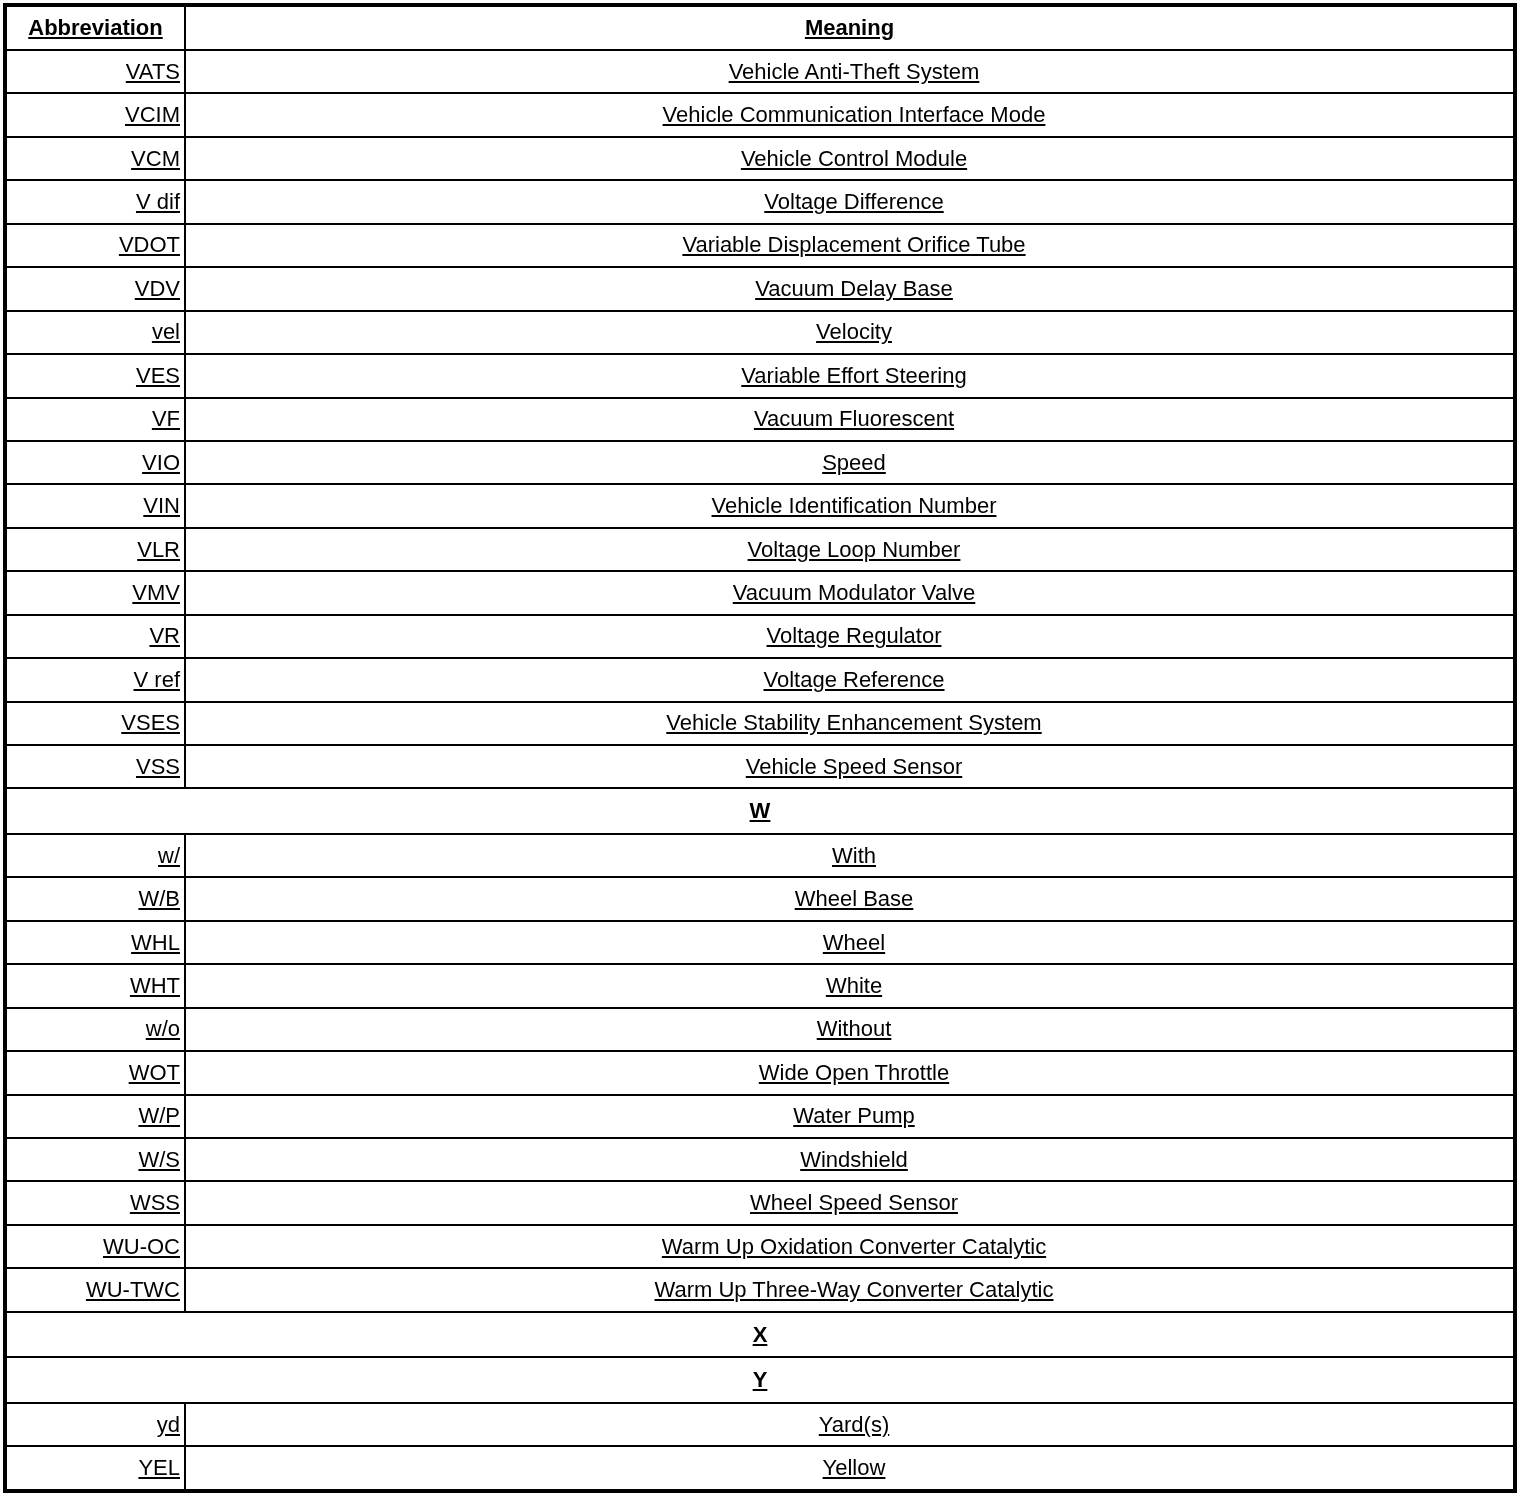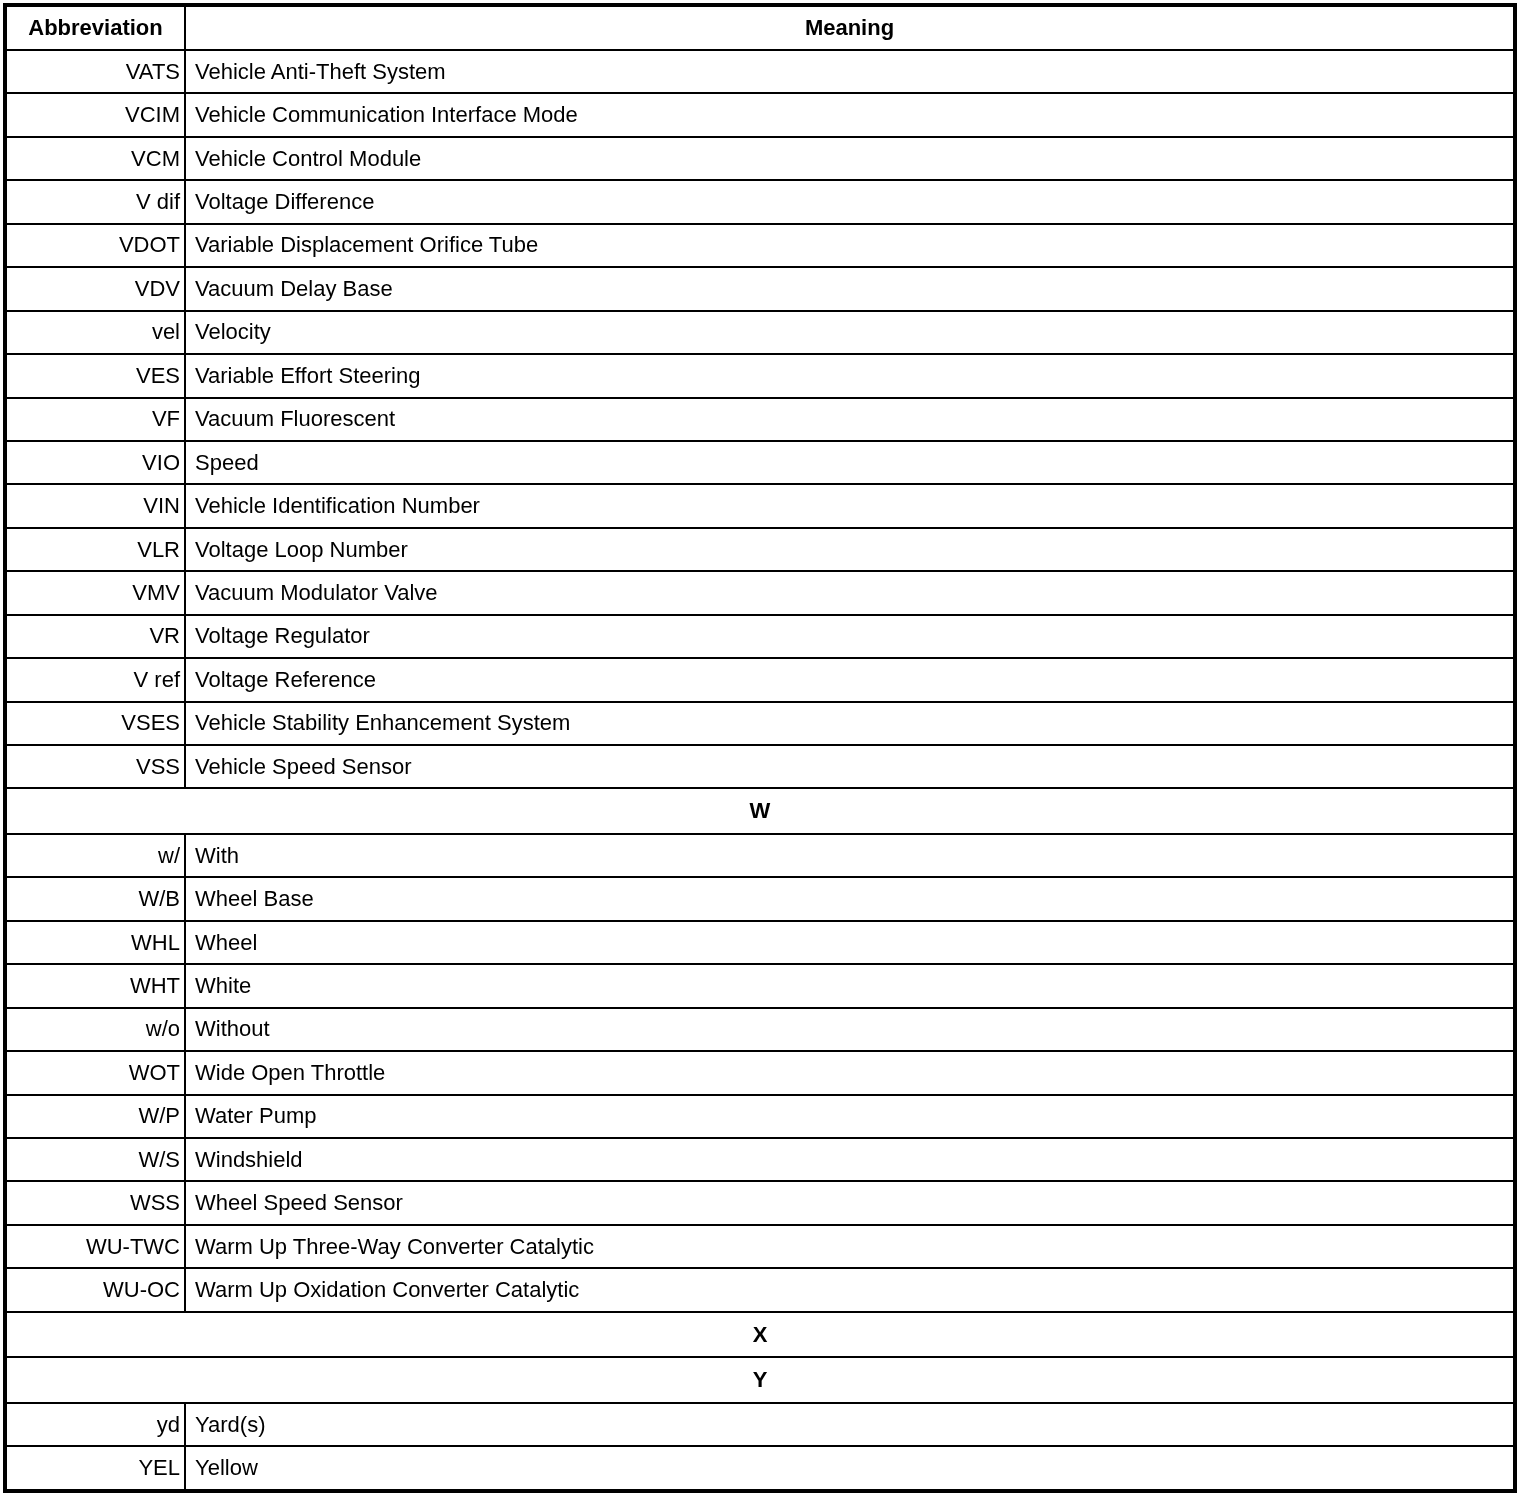--- a/index.html
+++ b/index.html
@@ -16,20 +16,21 @@
     padding: 3px;
     background: #ffffff;
   }
   table.abbr-table {
     width: 100%;
     height: 100%;
     border-collapse: collapse;
     table-layout: fixed;
     border: 4px solid #000000;
     font-size: 22px;
+    text-decoration: underline;
   }
   table.abbr-table td, table.abbr-table th {
     border: 2px solid #000000;
     height: 40px;
     vertical-align: middle;
     overflow: hidden;
     white-space: nowrap;
   }
   th.abbr-head {
     width: 176px;
@@ -39,21 +40,21 @@
   }
   th.meaning-head {
     font-weight: bold;
     font-size: 22px;
   }
   td.abbr-cell {
     text-align: right;
     padding: 0 4px;
   }
   td.meaning-cell {
-    text-align: left;
+    text-align: center;
     padding: 0 0 0 9px;
   }
   td.section-cell {
     text-align: center;
     font-weight: bold;
   }
 </style>
 </head>
 <body>
 
@@ -172,26 +173,26 @@
         </tr>
         <tr>
           <td class="abbr-cell">W/S</td>
           <td class="meaning-cell">Windshield</td>
         </tr>
         <tr>
           <td class="abbr-cell">WSS</td>
           <td class="meaning-cell">Wheel Speed Sensor</td>
         </tr>
         <tr>
+          <td class="abbr-cell">WU-OC</td>
+          <td class="meaning-cell">Warm Up Oxidation Converter Catalytic</td>
+        </tr>
+        <tr>
           <td class="abbr-cell">WU-TWC</td>
           <td class="meaning-cell">Warm Up Three-Way Converter Catalytic</td>
-        </tr>
-        <tr>
-          <td class="abbr-cell">WU-OC</td>
-          <td class="meaning-cell">Warm Up Oxidation Converter Catalytic</td>
         </tr>
         <tr>
           <td class="section-cell" colspan="2">X</td>
         </tr>
         <tr>
           <td class="section-cell" colspan="2">Y</td>
         </tr>
         <tr>
           <td class="abbr-cell">yd</td>
           <td class="meaning-cell">Yard(s)</td>

